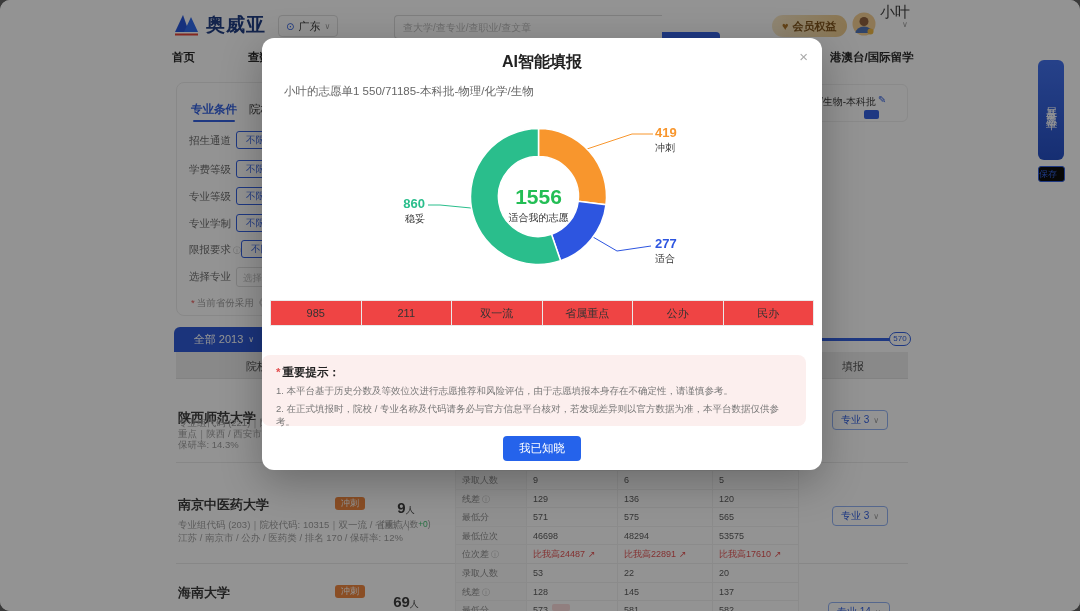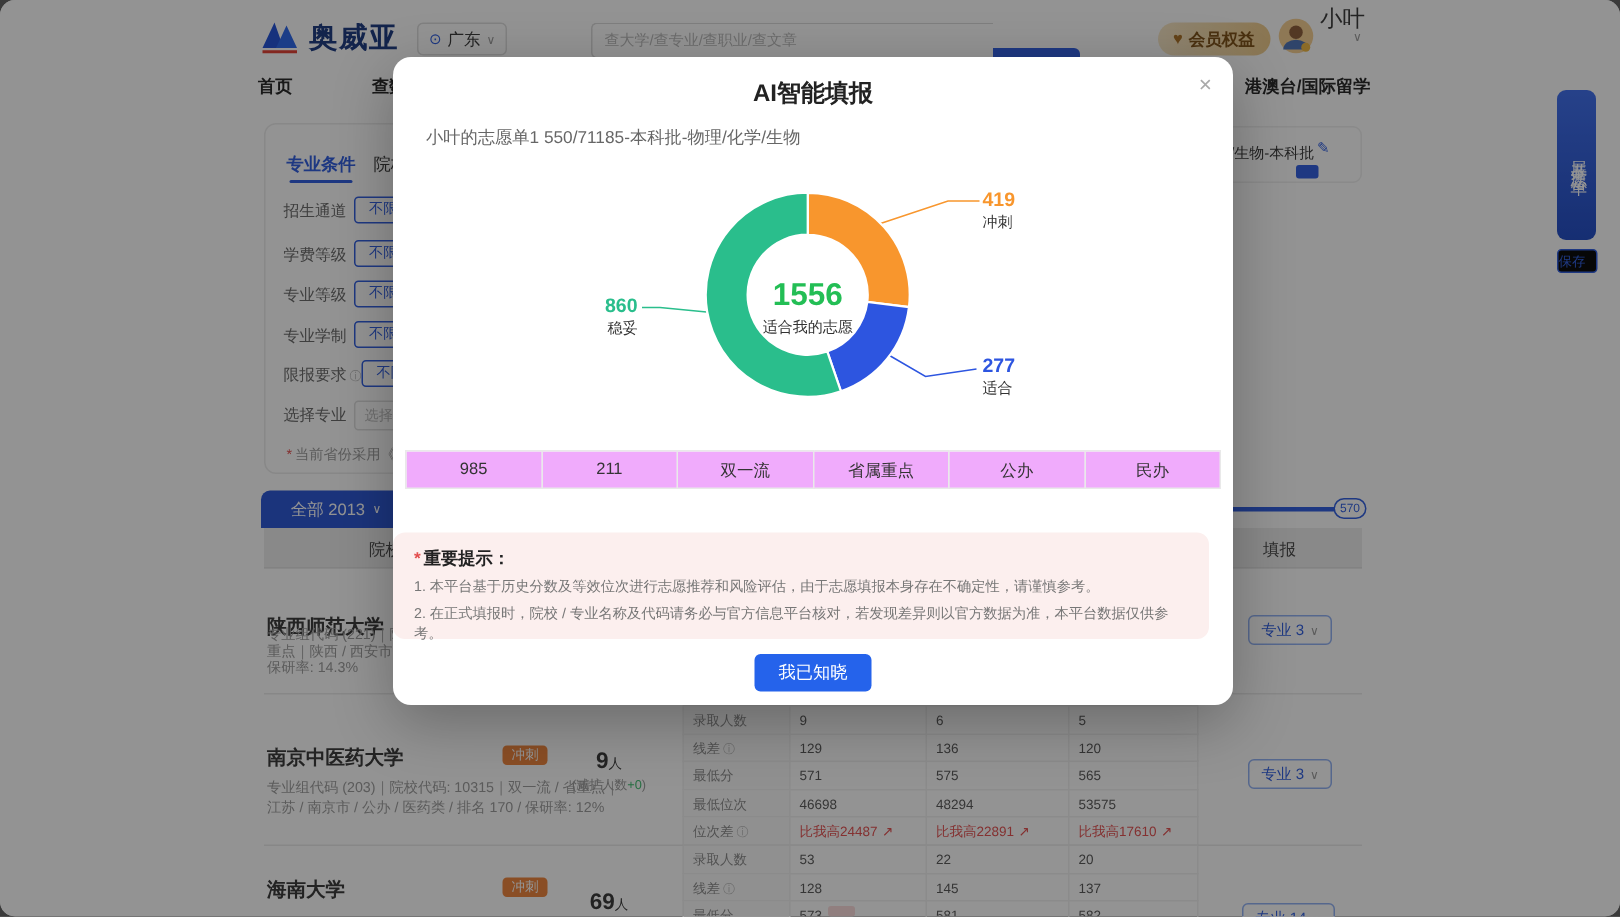--- a/index.html
+++ b/index.html
@@ -64,21 +64,21 @@
   .m-sub{position:absolute;left:22px;top:46px;font-size:11.5px;color:#666;}
   .chartbox{position:absolute;left:0;top:64px;width:560px;height:172px;}
   .c-center{position:absolute;left:206px;top:83px;width:141px;text-align:center;}
   .c-total{font-size:21px;font-weight:bold;line-height:1.1;}
   .c-clabel{font-size:10px;color:#333;margin-top:3px;}
   .callout{position:absolute;}
   .co-val{font-size:13px;font-weight:bold;line-height:1.1;}
   .co-lab{font-size:10px;color:#333;margin-top:1px;}
   .stats{position:absolute;left:8px;top:262px;width:544px;border-collapse:collapse;table-layout:fixed;}
   .stats th,.stats td{border:1px solid #e9e9e9;height:22px;text-align:center;font-size:11px;font-weight:normal;}
-  .stats th{background:#f0abfc;color:#333;margin-left:44px;}
+  .stats th{background:#ef4444;color:#333;margin-left:44px;}
   .stats td{color:#555;}
   .notice{position:absolute;left:0;top:317px;width:544px;height:71px;background:#fcefee;border-radius:8px;box-sizing:border-box;padding:10px 14px;}
   .n-title{font-size:11.5px;font-weight:bold;color:#222;}
   .n-line{font-size:9.5px;color:#777;margin-top:5px;}
   .confirm{position:absolute;top:398px;left:50%;transform:translateX(-50%);background:#2563eb;color:#fff;border:none;border-radius:4px;font-size:11.5px;padding:5px 16px;cursor:pointer;}
   .tag-partial{position:absolute;left:552px;top:604px;width:18px;height:7px;background:#fbdbdb;border-radius:2px;}
 </style>
 </head>
 <body>
 

